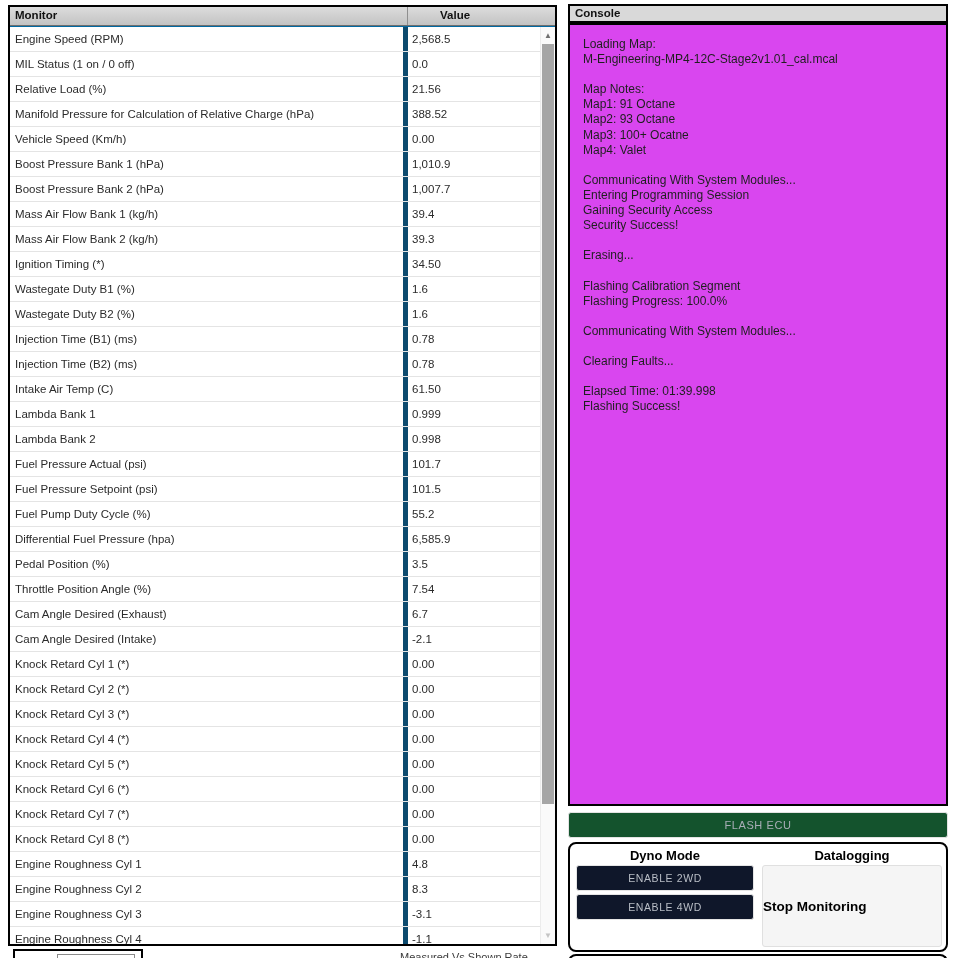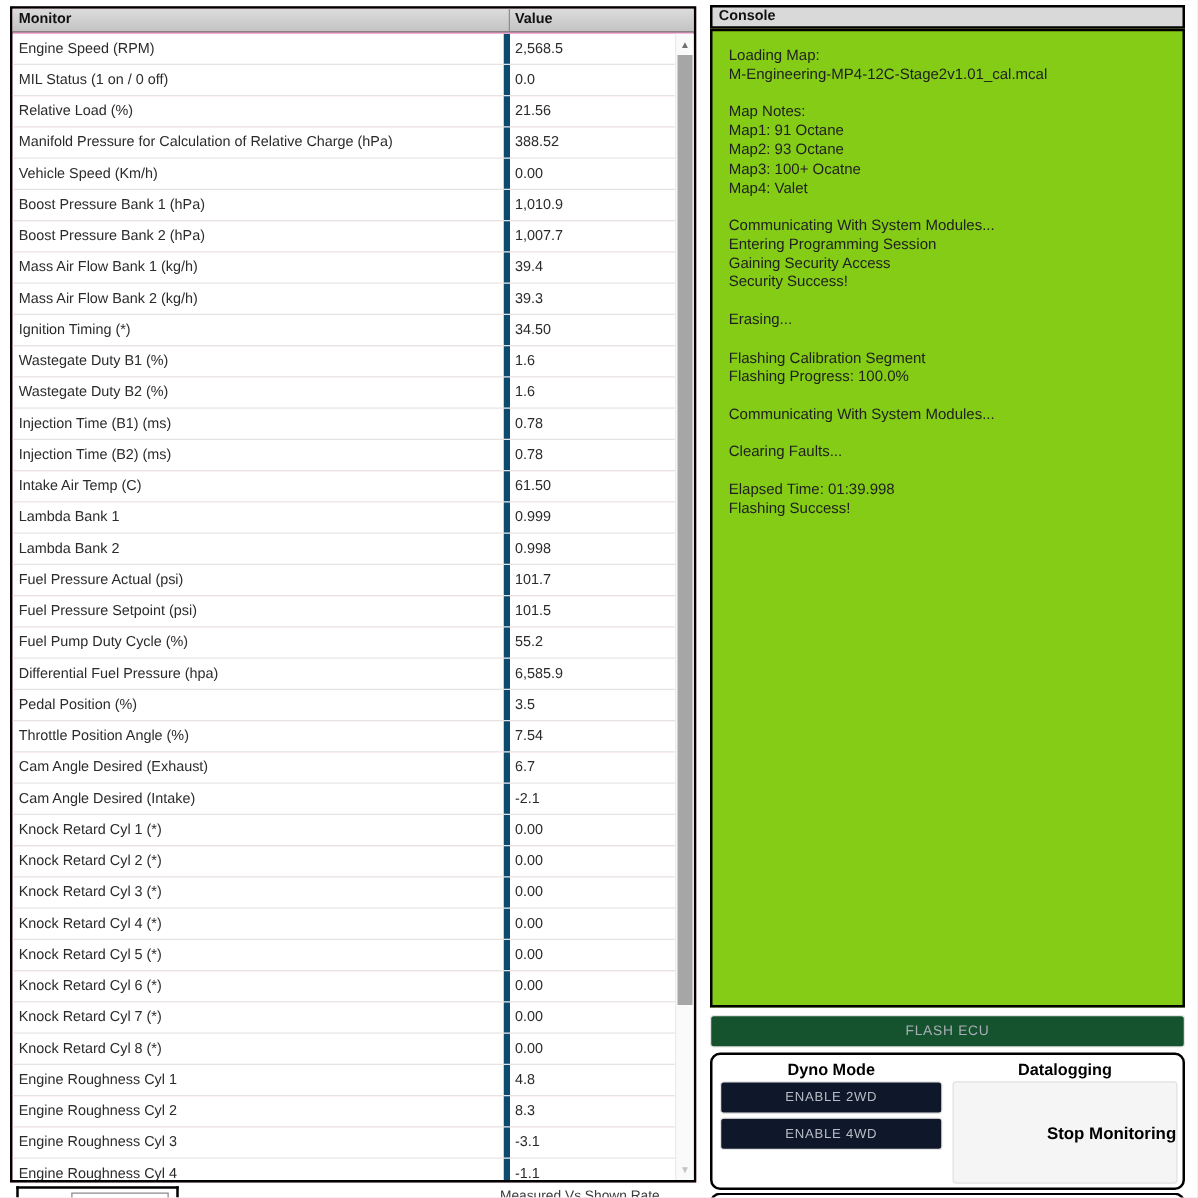--- a/index.html
+++ b/index.html
@@ -2,26 +2,26 @@
 <html><head>
 <meta charset="utf-8">
 <style>
   * { margin:0; padding:0; box-sizing:border-box; }
   html,body { width:958px; height:958px; background:#ffffff; overflow:hidden;
               font-family:"Liberation Sans","DejaVu Sans",sans-serif; }
   body { position:relative; }
 
   
   .monitor-panel { position:absolute; left:8px; top:5px; width:549px; height:941px;
-                   border:2px solid #000; background:#f9a8d4; }
+                   border:2px solid #000; background:#0369a1; }
   .t-header { position:absolute; left:0; top:0; right:0; height:19px;
               background:linear-gradient(#dcdcdc,#c3c3c3); border-bottom:1px solid #6e6e6e;
               display:flex; font-size:11.5px; font-weight:bold; color:#111; }
   .t-h-label { width:398px; padding:2px 0 0 5px; border-right:1px solid #8f8f8f; }
-  .t-h-value { flex:1; padding:2px 0 0 4px; }
+  .t-h-value { flex:1; padding:2px 0 0 4px;margin-left:28px; }
   .t-body { position:absolute; left:0; top:20px; right:15px; bottom:0; overflow:hidden; }
   .t-row { height:25px; display:flex; border-bottom:1px solid #e4e4e4;
            font-size:11.5px; color:#2b2b2b; align-items:center; background:#fff; }
   .t-cell-label { width:398px; padding-left:5px; align-self:stretch; display:flex;
                   align-items:center; border-right:5px solid #0c4a6e; }
   .t-cell-value { flex:1; padding-left:4px; }
 
   
   .scrollbar { position:absolute; top:20px; right:0; bottom:0; width:15px;
                background:#fafafa; border-left:1px solid #ececec; }
@@ -38,21 +38,21 @@
   .partial-left-button { position:absolute; left:42px; top:3px; width:78px; height:8px;
                          border:1px solid #8a8a8a; background:#fff; }
   .partial-status { position:absolute; left:400px; top:951px; width:156px; height:7px;
                     overflow:hidden; font-size:11px; line-height:13px; color:#3a3a3a; }
 
   
   .console-header { position:absolute; left:568px; top:4px; width:380px; height:19px;
                     background:#d9d9d9; border:2px solid #000; font-size:11.5px;
                     font-weight:600; color:#111; padding:1px 0 0 5px; }
   .console-body { position:absolute; left:568px; top:23px; width:380px; height:783px;
-                  background:#84cc16; border:2px solid #000; padding:12px 24px 0 13px;
+                  background:#d946ef; border:2px solid #000; padding:12px 24px 0 13px;
                   font-size:12px; line-height:15.1px; color:#1f1f1f; white-space:pre-line;
                   overflow:hidden; }
 
   
   .flash-btn { position:absolute; left:568px; top:812px; width:380px; height:26px;
                background:#14532d; border:1px solid #e3e3e3; border-radius:3px;
                color:#a9aeb7; font-size:11px; letter-spacing:0.6px; text-align:center;
                line-height:24px; font-family:inherit; }
 
   
@@ -60,21 +60,21 @@
                   border:2px solid #000; border-radius:8px; background:#fff; }
   .col-title { position:absolute; top:4px; font-size:13px; font-weight:bold; color:#000;
                text-align:center; }
   .dyno-title { left:6px; width:178px; }
   .datalog-title { left:192px; width:180px; }
   .dyno-btn { position:absolute; left:6px; width:178px; height:26px; background:#0f172a;
               border:1px solid #e5e5e5; border-radius:3px; color:#b9bec6; font-size:10.5px;
               letter-spacing:0.6px; text-align:center; font-family:inherit; }
   .stop-btn { position:absolute; left:192px; top:21px; width:180px; height:82px;
               background:#f5f5f5; border:1px solid #e0e0e0; border-radius:3px;
-              color:#000; font-size:13.5px; font-weight:bold; text-align:right;
+              color:#000; font-size:13.5px; font-weight:bold; text-align:left;
               font-family:inherit; }
 
   .partial-bottom-panel { position:absolute; left:568px; top:954px; width:380px; height:8px;
                           border:2px solid #000; border-bottom:none;
                           border-radius:8px 8px 0 0; background:#fff; }
 </style>
 </head>
 <body>
 
 <div class="monitor-panel">

